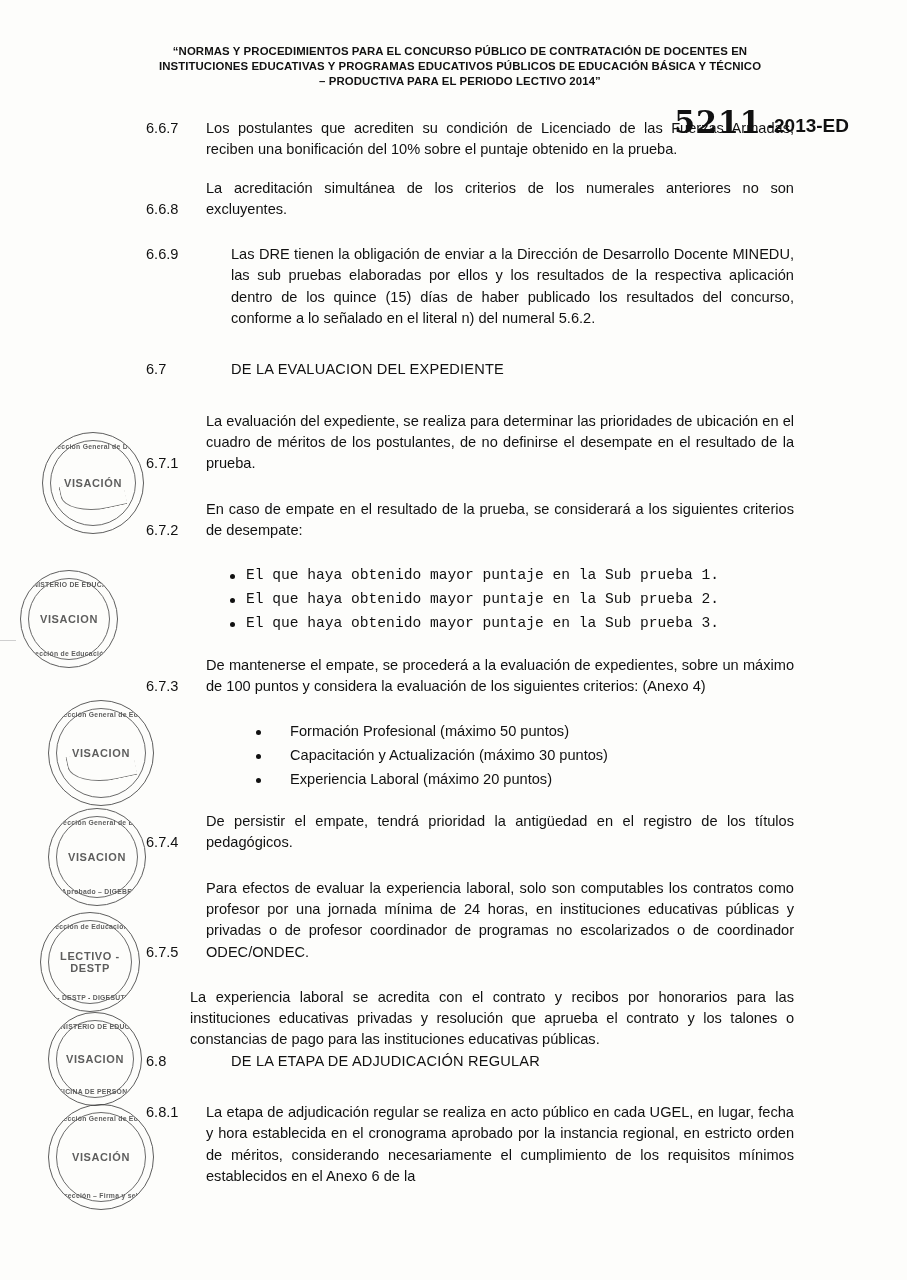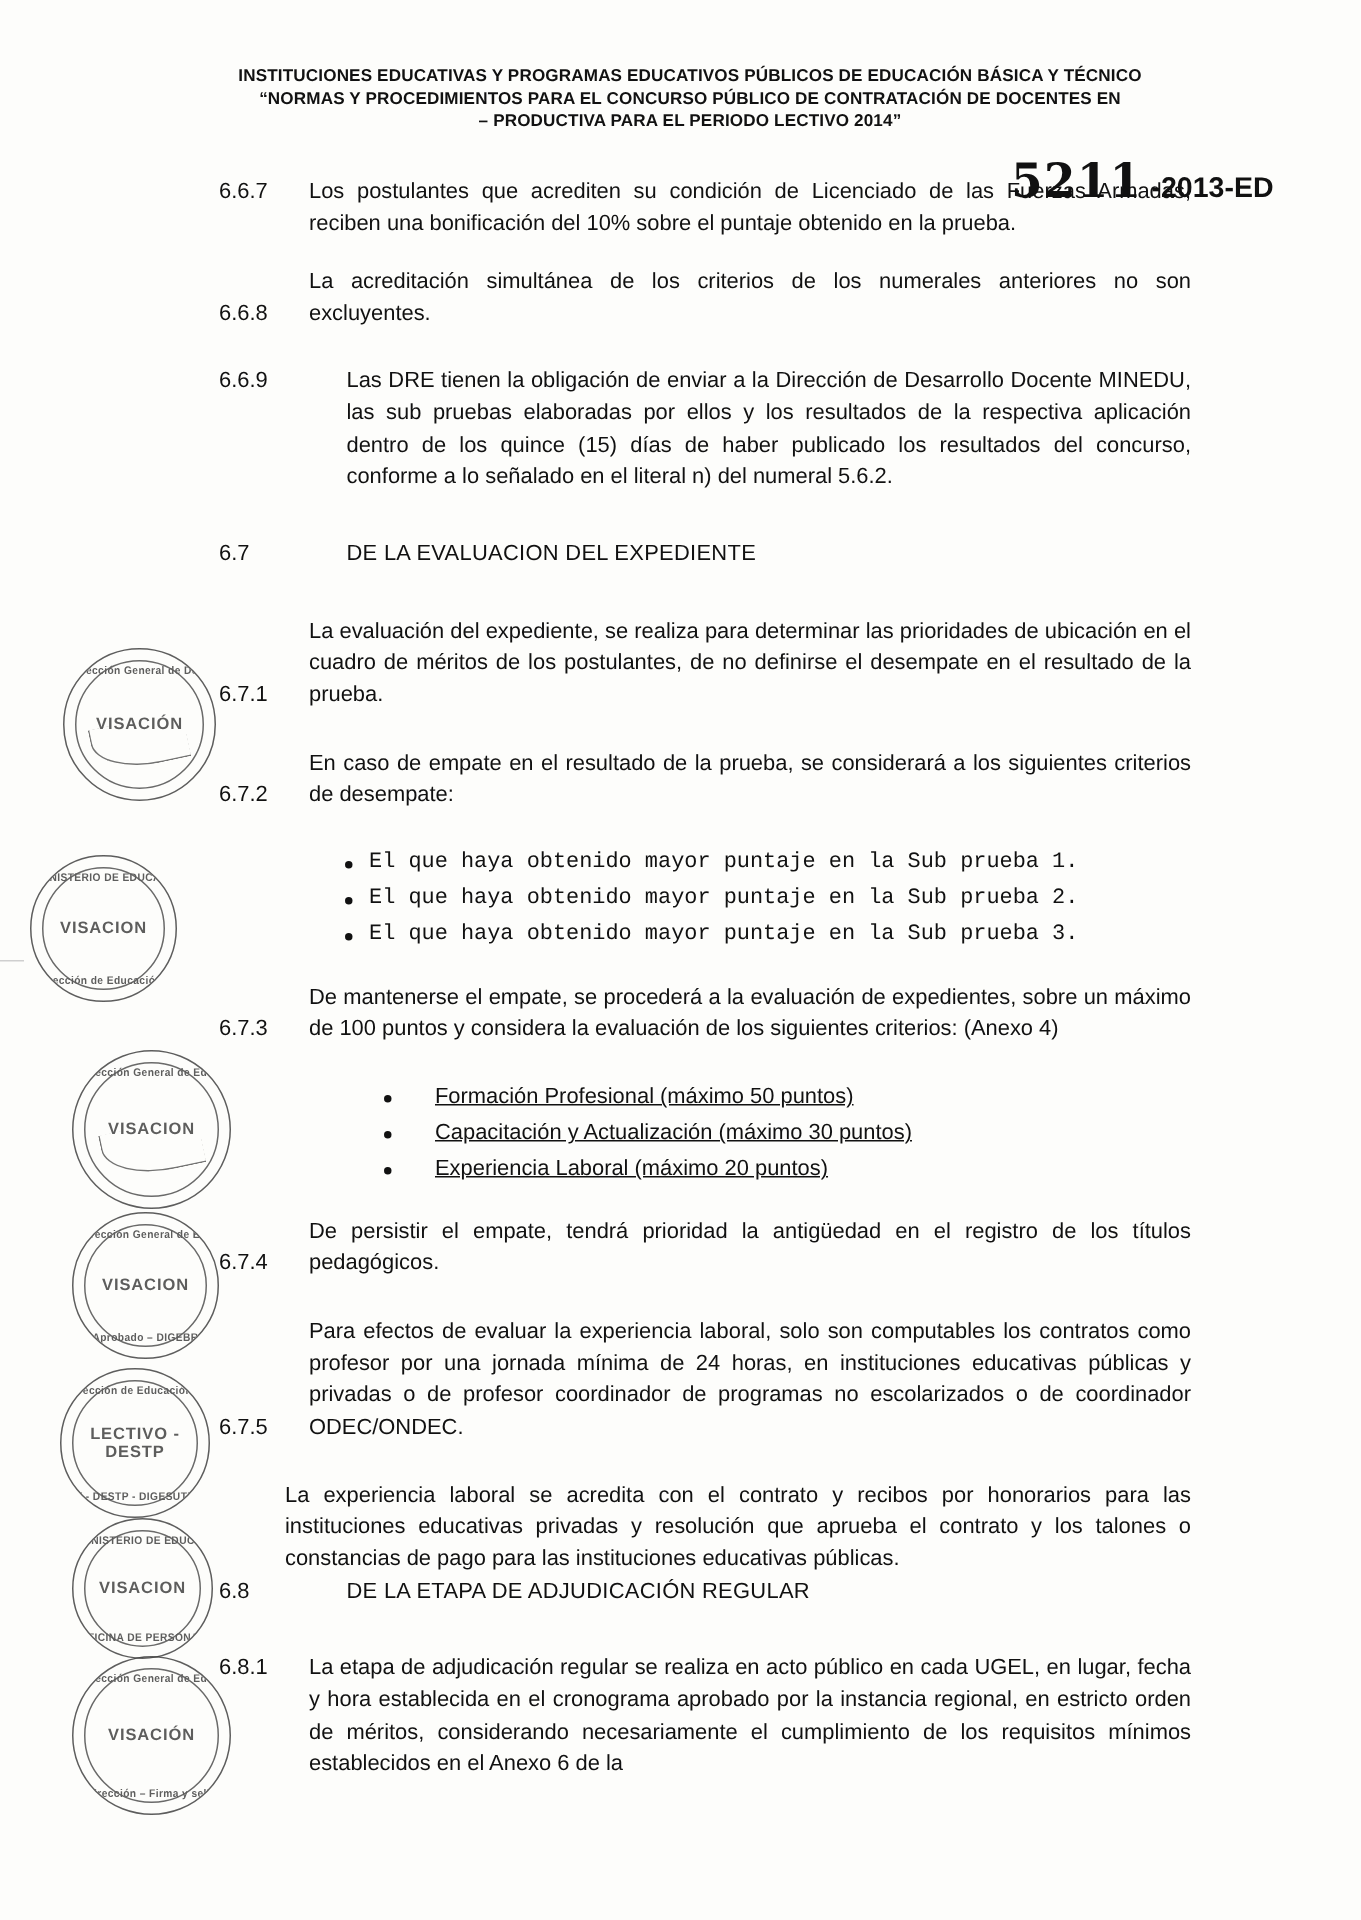--- a/index.html
+++ b/index.html
@@ -113,21 +113,21 @@
     content: "";
     position: absolute;
     left: 8px;
     top: 9px;
     width: 5px;
     height: 5px;
     border-radius: 50%;
     background: #111;
   }
   ul.bullets.indent1 { margin-left: 92px; font-family: Liberation Mono, monospace; }
-  ul.bullets.indent2 { margin-left: 118px; text-decoration: underline; }
+  ul.bullets.indent2 { margin-left: 118px; }
   ul.bullets.indent2 li { padding-left: 42px; }
   ul.bullets.indent2 li:before { left: 8px; }
 
   
   .stamp {
     position: absolute;
     border-radius: 50%;
     border: 1.6px solid #3b3b3b;
     color: #3a3a3a;
     opacity: .82;
@@ -191,22 +191,22 @@
     height: 1px;
     background: #cfcfcf;
   }
 </style>
 </head>
 <body>
 
 <div class="page">
 
   <div class="doc-header">
+    <div>“NORMAS Y PROCEDIMIENTOS PARA EL CONCURSO PÚBLICO DE  CONTRATACIÓN DE DOCENTES EN</div>
     <div>INSTITUCIONES EDUCATIVAS Y PROGRAMAS EDUCATIVOS PÚBLICOS DE EDUCACIÓN BÁSICA Y TÉCNICO</div>
-    <div>“NORMAS Y PROCEDIMIENTOS PARA EL CONCURSO PÚBLICO DE  CONTRATACIÓN DE DOCENTES EN</div>
     <div>– PRODUCTIVA PARA EL PERIODO LECTIVO 2014”</div>
   </div>
 
   <div class="stamp-number">
     <span class="num">5211</span>
     <span class="suffix">-2013-ED</span>
   </div>
 
   <div class="content">
 

